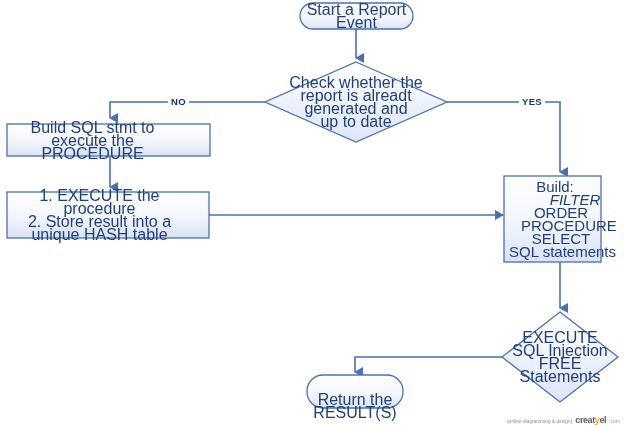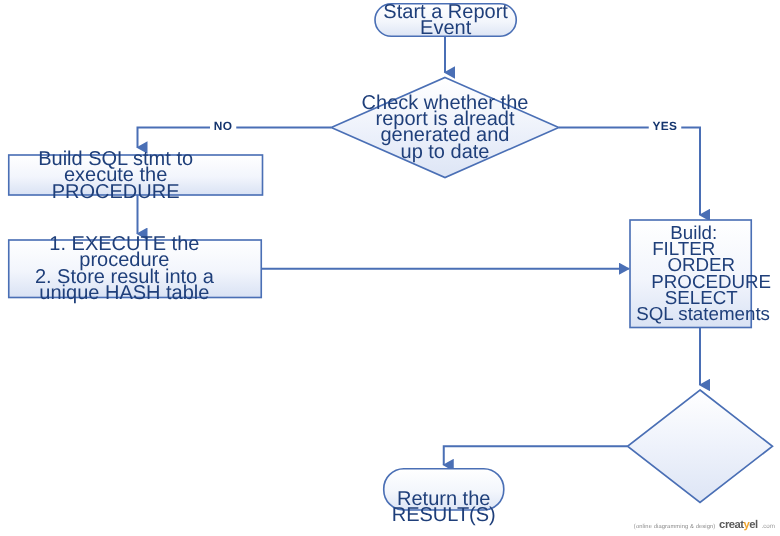--- a/index.html
+++ b/index.html
@@ -149,26 +149,29 @@
   <div class="node-label" style="left:266px; top:76px; width:180px; height:52px;">Check whether the
 report is alreadt  generated and
 up to date</div>
 
   <div class="node-label" style="left:7px; top:124px; width:171px; height:32px;">Build SQL stmt to execute the PROCEDURE</div>
 
   <div class="node-label" style="left:7px; top:192px; width:185px; height:46px;">1. EXECUTE the procedure
 2. Store result into a unique HASH table</div>
 
   <div class="build-label" style="left:509px; top:181px; width:92px;">Build:</div>
-  <div class="build-label" style="left:515px; top:194px; width:64px;">FILTER</div>
+  <div class="build-label" style="left:543px; top:194px; width:64px;font-style:italic;">FILTER</div>
   <div class="build-label" style="left:521px; top:207px; width:80px;">ORDER</div>
   <div class="build-label" style="left:521px; top:220px; width:80px;">PROCEDURE</div>
   <div class="build-label" style="left:521px; top:233px; width:80px;">SELECT</div>
   <div class="build-label" style="left:509px; top:246px; width:92px;">SQL statements</div>
 
+  <div class="node-label" style="left:502px; top:337px; width:116px; height:40px;">EXECUTE
+SQL Injection  FREE
+Statements</div>
 
   <div class="node-label" style="left:307px; top:389px; width:96px; height:33px;">Return the
 RESULT(S)</div>
 
   <div class="edge-label" style="left:168px; top:96px;">NO</div>
 
   <div class="edge-label" style="left:519px; top:96px;">YES</div>
 
   <div id="watermark">
     <span id="wm-tag">(online diagramming &amp; design)</span>

